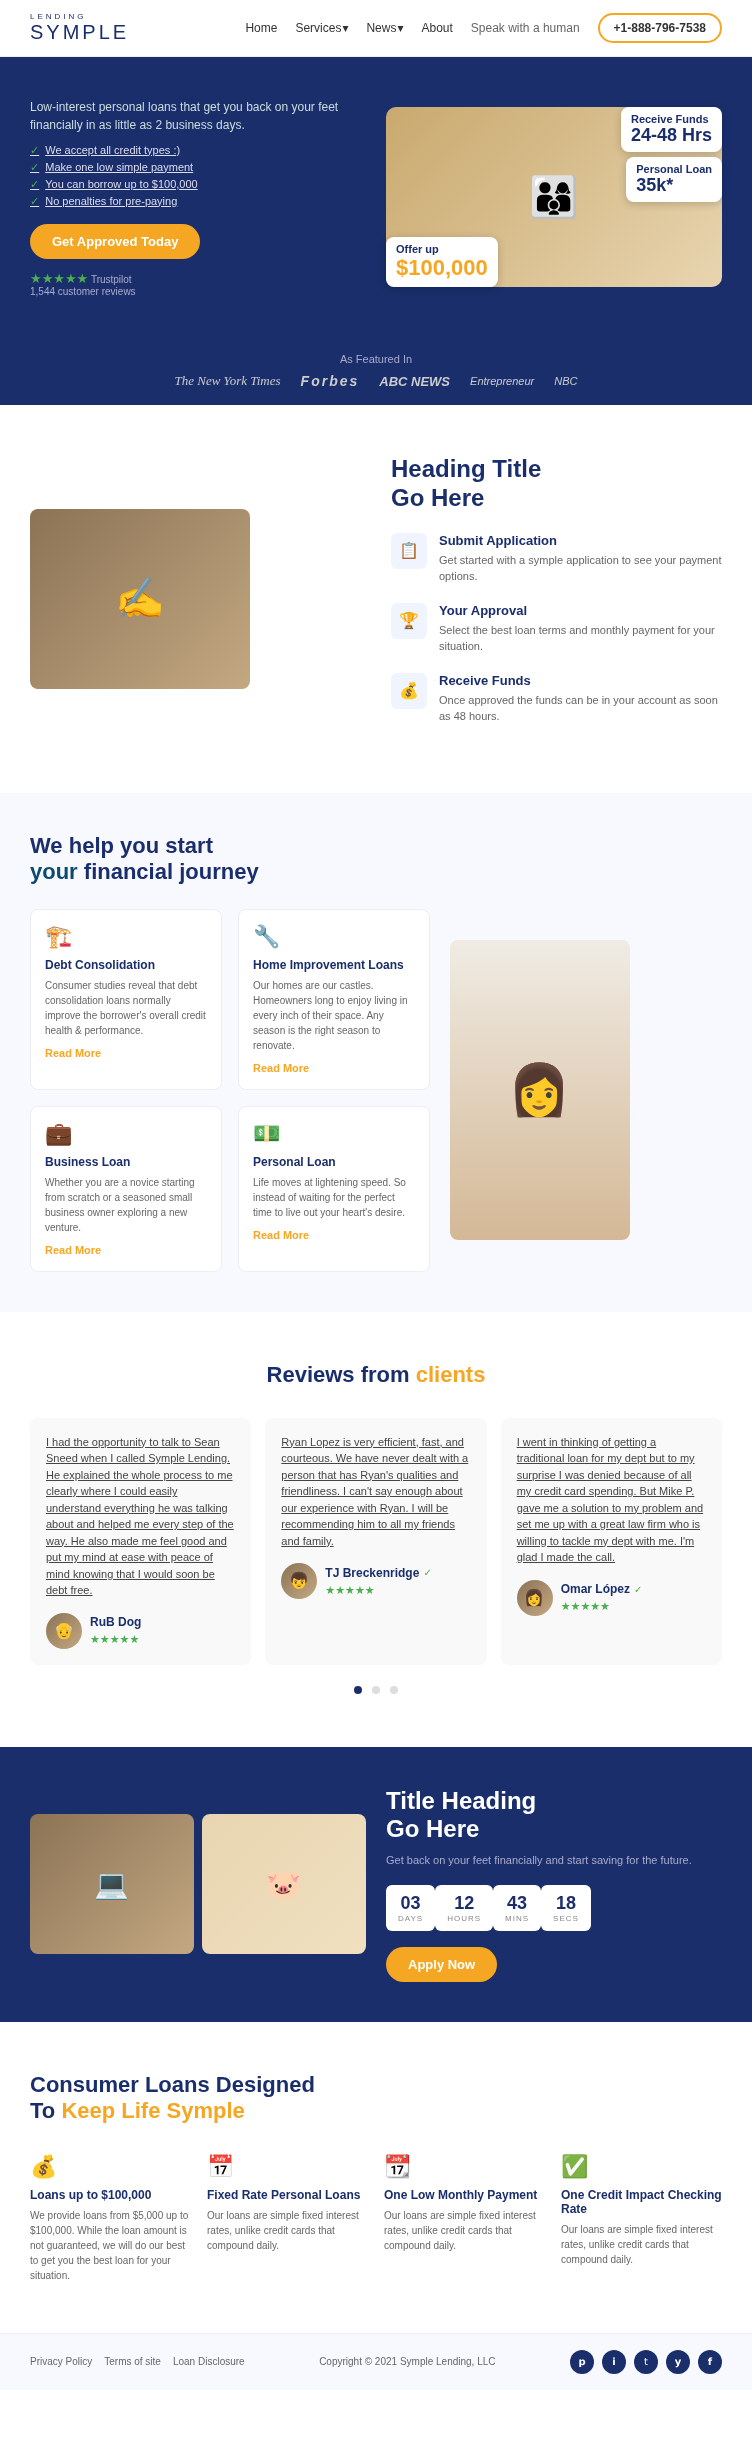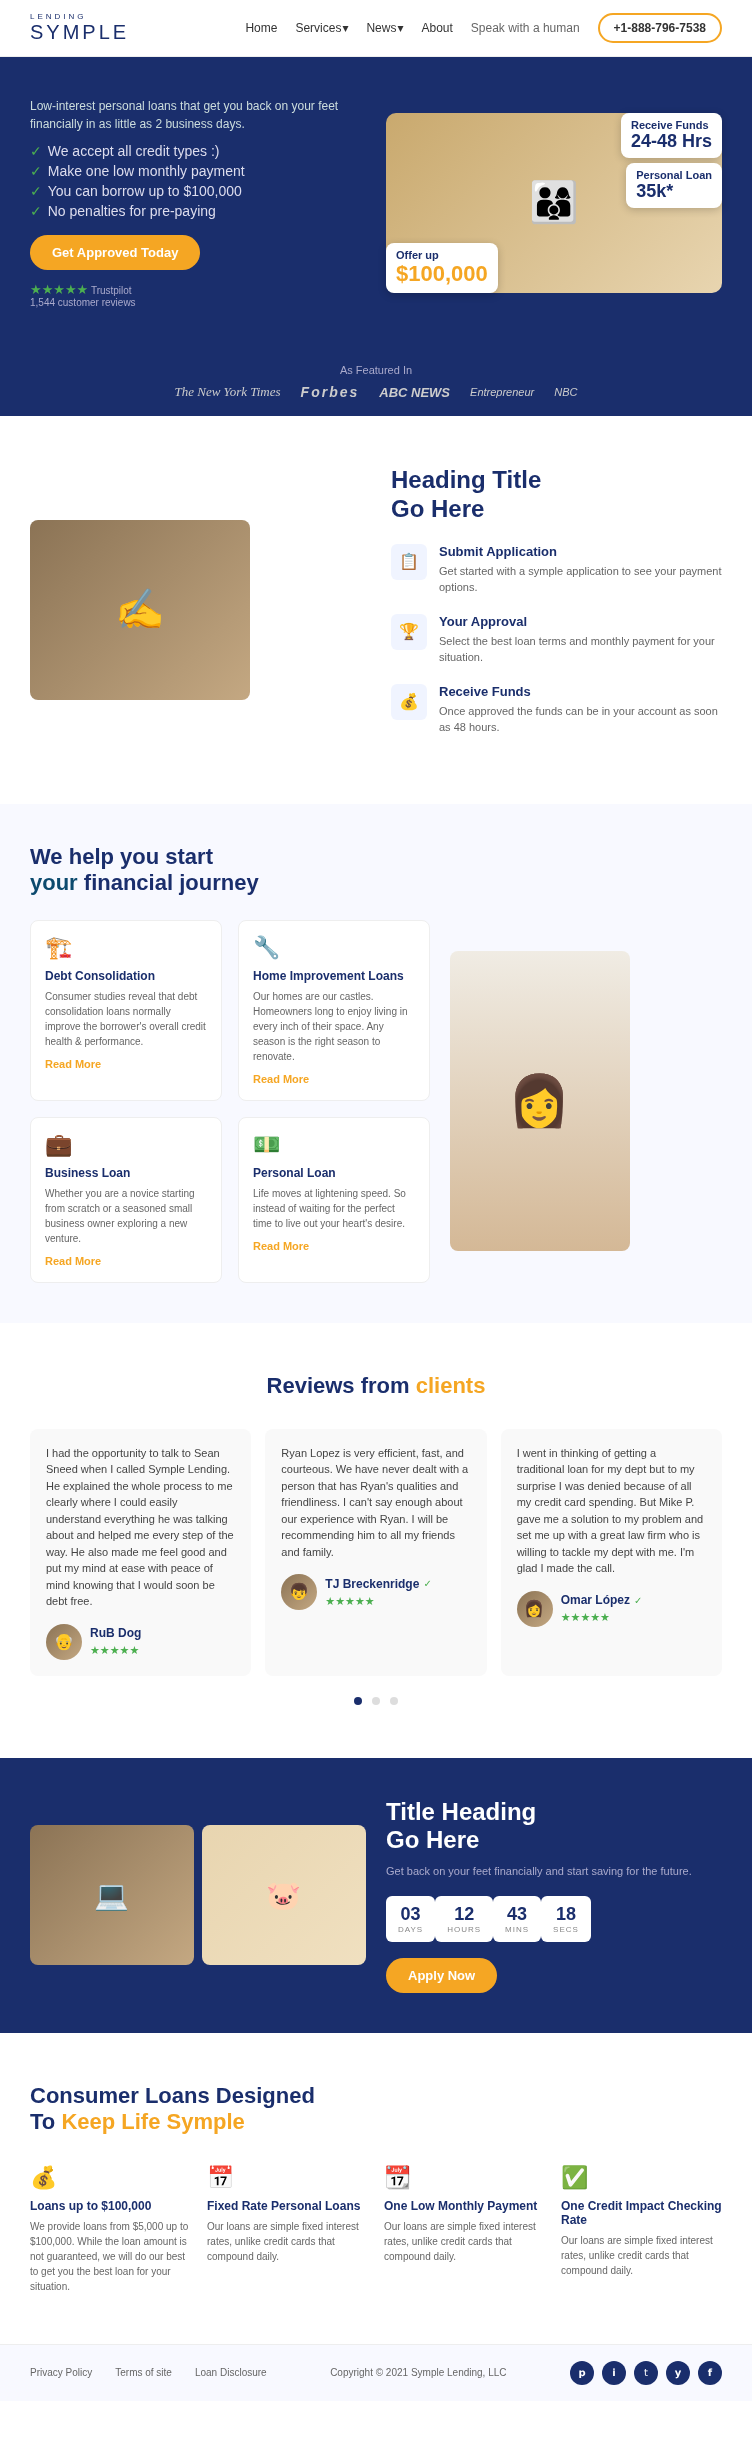--- a/index.html
+++ b/index.html
@@ -25,21 +25,21 @@
     .hero {
       background: #1a2e6c; color: #fff; padding: 40px 30px;
       display: flex; gap: 20px; align-items: center; min-height: 280px;
       position: relative; overflow: hidden;
     }
     .hero-left { flex: 1; }
     .hero-left h1 { font-size: 26px; line-height: 1.3; margin-bottom: 10px; }
     .hero-left h1 span { font-style: italic; }
     .hero-left p { font-size: 12px; color: #cdd; margin-bottom: 10px; line-height: 1.5; }
     .hero-checklist { list-style: none; margin-bottom: 16px; }
-    .hero-checklist li { font-size: 14px; color: #dde; margin-bottom: 4px; }
+    .hero-checklist li { font-size: 11px; color: #dde; margin-bottom: 4px; text-decoration: underline; }
     .hero-checklist li::before { content: '✓'; color: #4caf50; margin-right: 6px; }
     .btn-orange {
       background: #f5a623; border: none; border-radius: 22px;
       padding: 10px 22px; font-size: 13px; font-weight: bold; color: #fff; cursor: pointer;
     }
     .trustpilot { margin-top: 12px; font-size: 10px; color: #aac; }
     .stars { color: #4caf50; font-size: 13px; }
     .hero-right { flex: 1; position: relative; }
     .hero-badge {
       background: #fff; color: #333; border-radius: 8px; padding: 6px 10px;
@@ -109,21 +109,21 @@
       border-radius: 8px; display: flex; align-items: center; justify-content: center;
       font-size: 50px;
     }
 
     
     .reviews { padding: 50px 30px; }
     .reviews h2 { text-align: center; font-size: 22px; font-weight: 900; color: #1a2e6c; margin-bottom: 30px; }
     .reviews h2 em { color: #f5a623; font-style: normal; }
     .reviews-grid { display: grid; grid-template-columns: 1fr 1fr 1fr; gap: 14px; }
     .review-card { background: #f9f9f9; border-radius: 8px; padding: 16px; font-size: 11px; line-height: 1.5; }
-    .review-text { color: #444; margin-bottom: 14px; }
+    .review-text { color: #444; margin-bottom: 14px; text-decoration: underline; }
     .review-author { display: flex; align-items: center; gap: 8px; }
     .review-avatar {
       width: 36px; height: 36px; border-radius: 50%;
       background: linear-gradient(135deg, #8B7355, #c4a882);
       display: flex; align-items: center; justify-content: center; font-size: 16px;
     }
     .review-name { font-weight: bold; font-size: 12px; color: #1a2e6c; }
     .review-stars { color: #4caf50; font-size: 11px; }
     .review-verified { color: #4caf50; font-size: 10px; }
     .reviews-dots { text-align: center; margin-top: 16px; }
@@ -158,21 +158,21 @@
     .pl-card { }
     .pl-icon { font-size: 22px; margin-bottom: 8px; }
     .pl-card h4 { font-size: 12px; font-weight: bold; color: #1a2e6c; margin-bottom: 6px; }
     .pl-card p { font-size: 10px; color: #666; line-height: 1.5; }
 
     
     footer {
       background: #f8f9ff; padding: 16px 30px; border-top: 1px solid #eee;
       display: flex; justify-content: space-between; align-items: center; font-size: 10px; color: #666;
     }
-    .footer-links { display: flex; gap: 23px; }
+    .footer-links { display: flex; gap: 12px; }
     .footer-links a { text-decoration: none; color: #666; }
     .footer-copy { text-align: center; font-size: 10px; }
     .footer-social { display: flex; gap: 8px; }
     .social-icon {
       width: 24px; height: 24px; border-radius: 50%; background: #1a2e6c;
       color: #fff; display: flex; align-items: center; justify-content: center; font-size: 10px;
     }
   </style>
 </head>
 <body>
@@ -196,21 +196,21 @@
     <a href="#" style="color:#666;">Speak with a human</a>
     <button class="nav-cta">+1-888-796-7538</button>
   </div>
 </nav>
 
 <section class="hero">
   <div class="hero-left">
     <p>Low-interest personal loans that get you back on your feet financially in as little as 2 business days.</p>
     <ul class="hero-checklist">
       <li>We accept all credit types :)</li>
-      <li>Make one low monthly payment</li>
+      <li>Make one low simple payment</li>
       <li>You can borrow up to $100,000</li>
       <li>No penalties for pre-paying</li>
     </ul>
     <button class="btn-orange">Get Approved Today</button>
     <div class="trustpilot">
       <span class="stars">★★★★★</span>
       <span>Trustpilot</span>
       <div>1,544 customer reviews</div>
     </div>
   </div>

